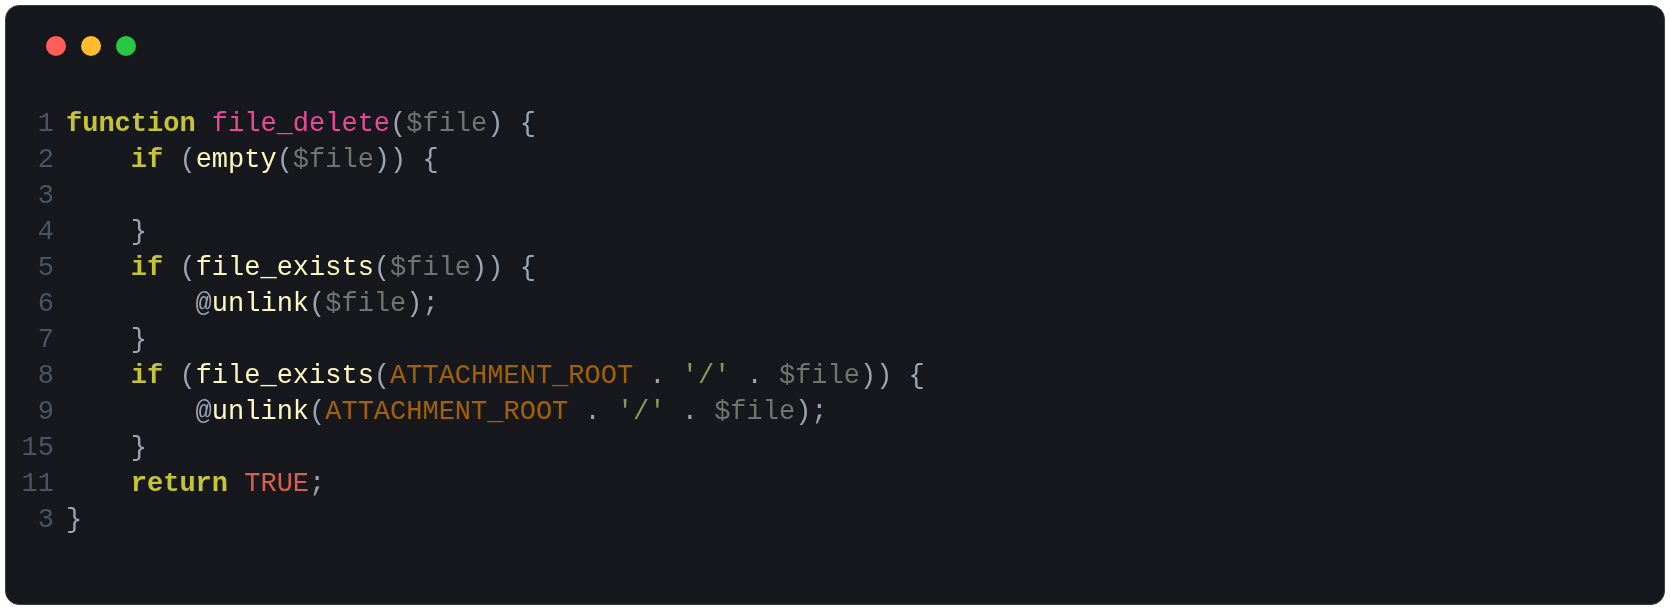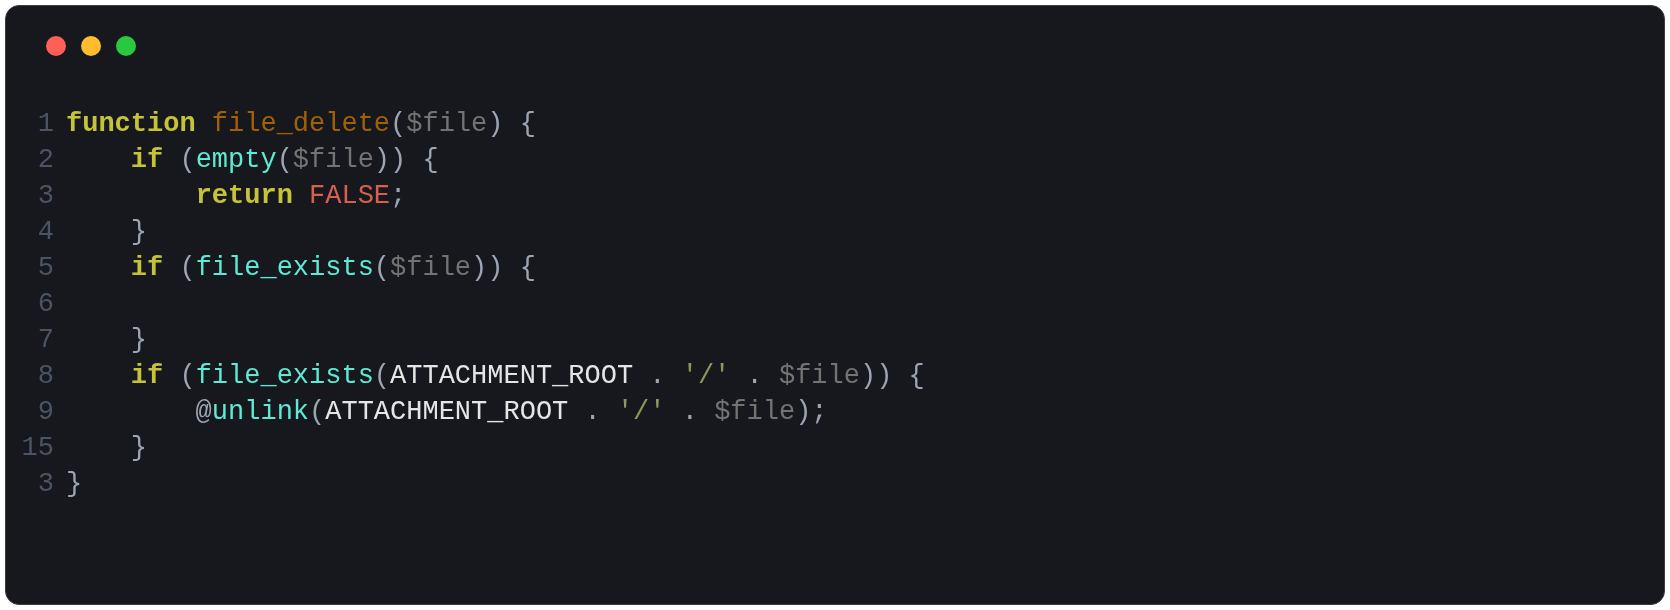--- a/index.html
+++ b/index.html
@@ -52,44 +52,45 @@
     color: #4c5362;
     user-select: none;
     padding-right: 12px;
     flex-shrink: 0;
   }
   .code {
     color: #c9d1d9;
     padding-left: 0;
   }
   .tok-keyword   { color: #c5c33a; font-weight: bold; }
-  .tok-funcdef   { color: #a16207; }
-  .tok-funccall  { color: #5eead4; }
+  .tok-funcdef   { color: #ec4899; }
+  .tok-funccall  { color: #fef9c3; }
   .tok-variable  { color: #737373; }
   .tok-punct     { color: #9da5b4; }
   .tok-constant  { color: #d6604d; }
-  .tok-classname { color: #e5e5e5; margin-top: 8px; }
+  .tok-classname { color: #a16207; margin-top: 8px; }
   .tok-operator  { color: #9da5b4; }
   .tok-string    { color: #8a9a5b; }
 </style>
 </head>
 <body>
 
 <div class="window">
   <div class="titlebar">
     <div class="dot red"></div>
     <div class="dot yellow"></div>
     <div class="dot green"></div>
   </div>
   <div class="code-area" id="code-area">
       <div class="line"><span class="lineno">1</span><span class="code"><span class="tok-keyword">function</span><span> </span><span class="tok-funcdef">file_delete</span><span class="tok-punct">(</span><span class="tok-variable">$file</span><span class="tok-punct">)</span><span> </span><span class="tok-punct">{</span></span></div>
       <div class="line"><span class="lineno">2</span><span class="code"><span>    </span><span class="tok-keyword">if</span><span> </span><span class="tok-punct">(</span><span class="tok-funccall">empty</span><span class="tok-punct">(</span><span class="tok-variable">$file</span><span class="tok-punct">)</span><span class="tok-punct">)</span><span> </span><span class="tok-punct">{</span></span></div>
-      <div class="line"><span class="lineno">3</span><span class="code"><span>        </span><span class="tok-keyword">return</span><span> </span><span class="tok-constant">FALSE</span><span class="tok-punct">;</span></span></div>
+      <div class="line"><span class="lineno">3</span></div>
       <div class="line"><span class="lineno">4</span><span class="code"><span>    </span><span class="tok-punct">}</span></span></div>
       <div class="line"><span class="lineno">5</span><span class="code"><span>    </span><span class="tok-keyword">if</span><span> </span><span class="tok-punct">(</span><span class="tok-funccall">file_exists</span><span class="tok-punct">(</span><span class="tok-variable">$file</span><span class="tok-punct">)</span><span class="tok-punct">)</span><span> </span><span class="tok-punct">{</span></span></div>
-      <div class="line"><span class="lineno">6</span></div>
+      <div class="line"><span class="lineno">6</span><span class="code"><span class="tok-operator">        @</span><span class="tok-funccall">unlink</span><span class="tok-punct">(</span><span class="tok-variable">$file</span><span class="tok-punct">)</span><span class="tok-punct">;</span></span></div>
       <div class="line"><span class="lineno">7</span><span class="code"><span>    </span><span class="tok-punct">}</span></span></div>
       <div class="line"><span class="lineno">8</span><span class="code"><span>    </span><span class="tok-keyword">if</span><span> </span><span class="tok-punct">(</span><span class="tok-funccall">file_exists</span><span class="tok-punct">(</span><span class="tok-classname">ATTACHMENT_ROOT</span><span> </span><span class="tok-operator">.</span><span> </span><span class="tok-string">'/'</span><span> </span><span class="tok-operator">.</span><span> </span><span class="tok-variable">$file</span><span class="tok-punct">)</span><span class="tok-punct">)</span><span> </span><span class="tok-punct">{</span></span></div>
       <div class="line"><span class="lineno">9</span><span class="code"><span class="tok-operator">        @</span><span class="tok-funccall">unlink</span><span class="tok-punct">(</span><span class="tok-classname">ATTACHMENT_ROOT</span><span> </span><span class="tok-operator">.</span><span> </span><span class="tok-string">'/'</span><span> </span><span class="tok-operator">.</span><span> </span><span class="tok-variable">$file</span><span class="tok-punct">)</span><span class="tok-punct">;</span></span></div>
       <div class="line"><span class="lineno">15</span><span class="code"><span>    </span><span class="tok-punct">}</span></span></div>
+      <div class="line"><span class="lineno">11</span><span class="code"><span>    </span><span class="tok-keyword">return</span><span> </span><span class="tok-constant">TRUE</span><span class="tok-punct">;</span></span></div>
       <div class="line"><span class="lineno">3</span><span class="code"><span class="tok-punct">}</span></span></div>
     </div>
 </div>
 
 </body></html>

